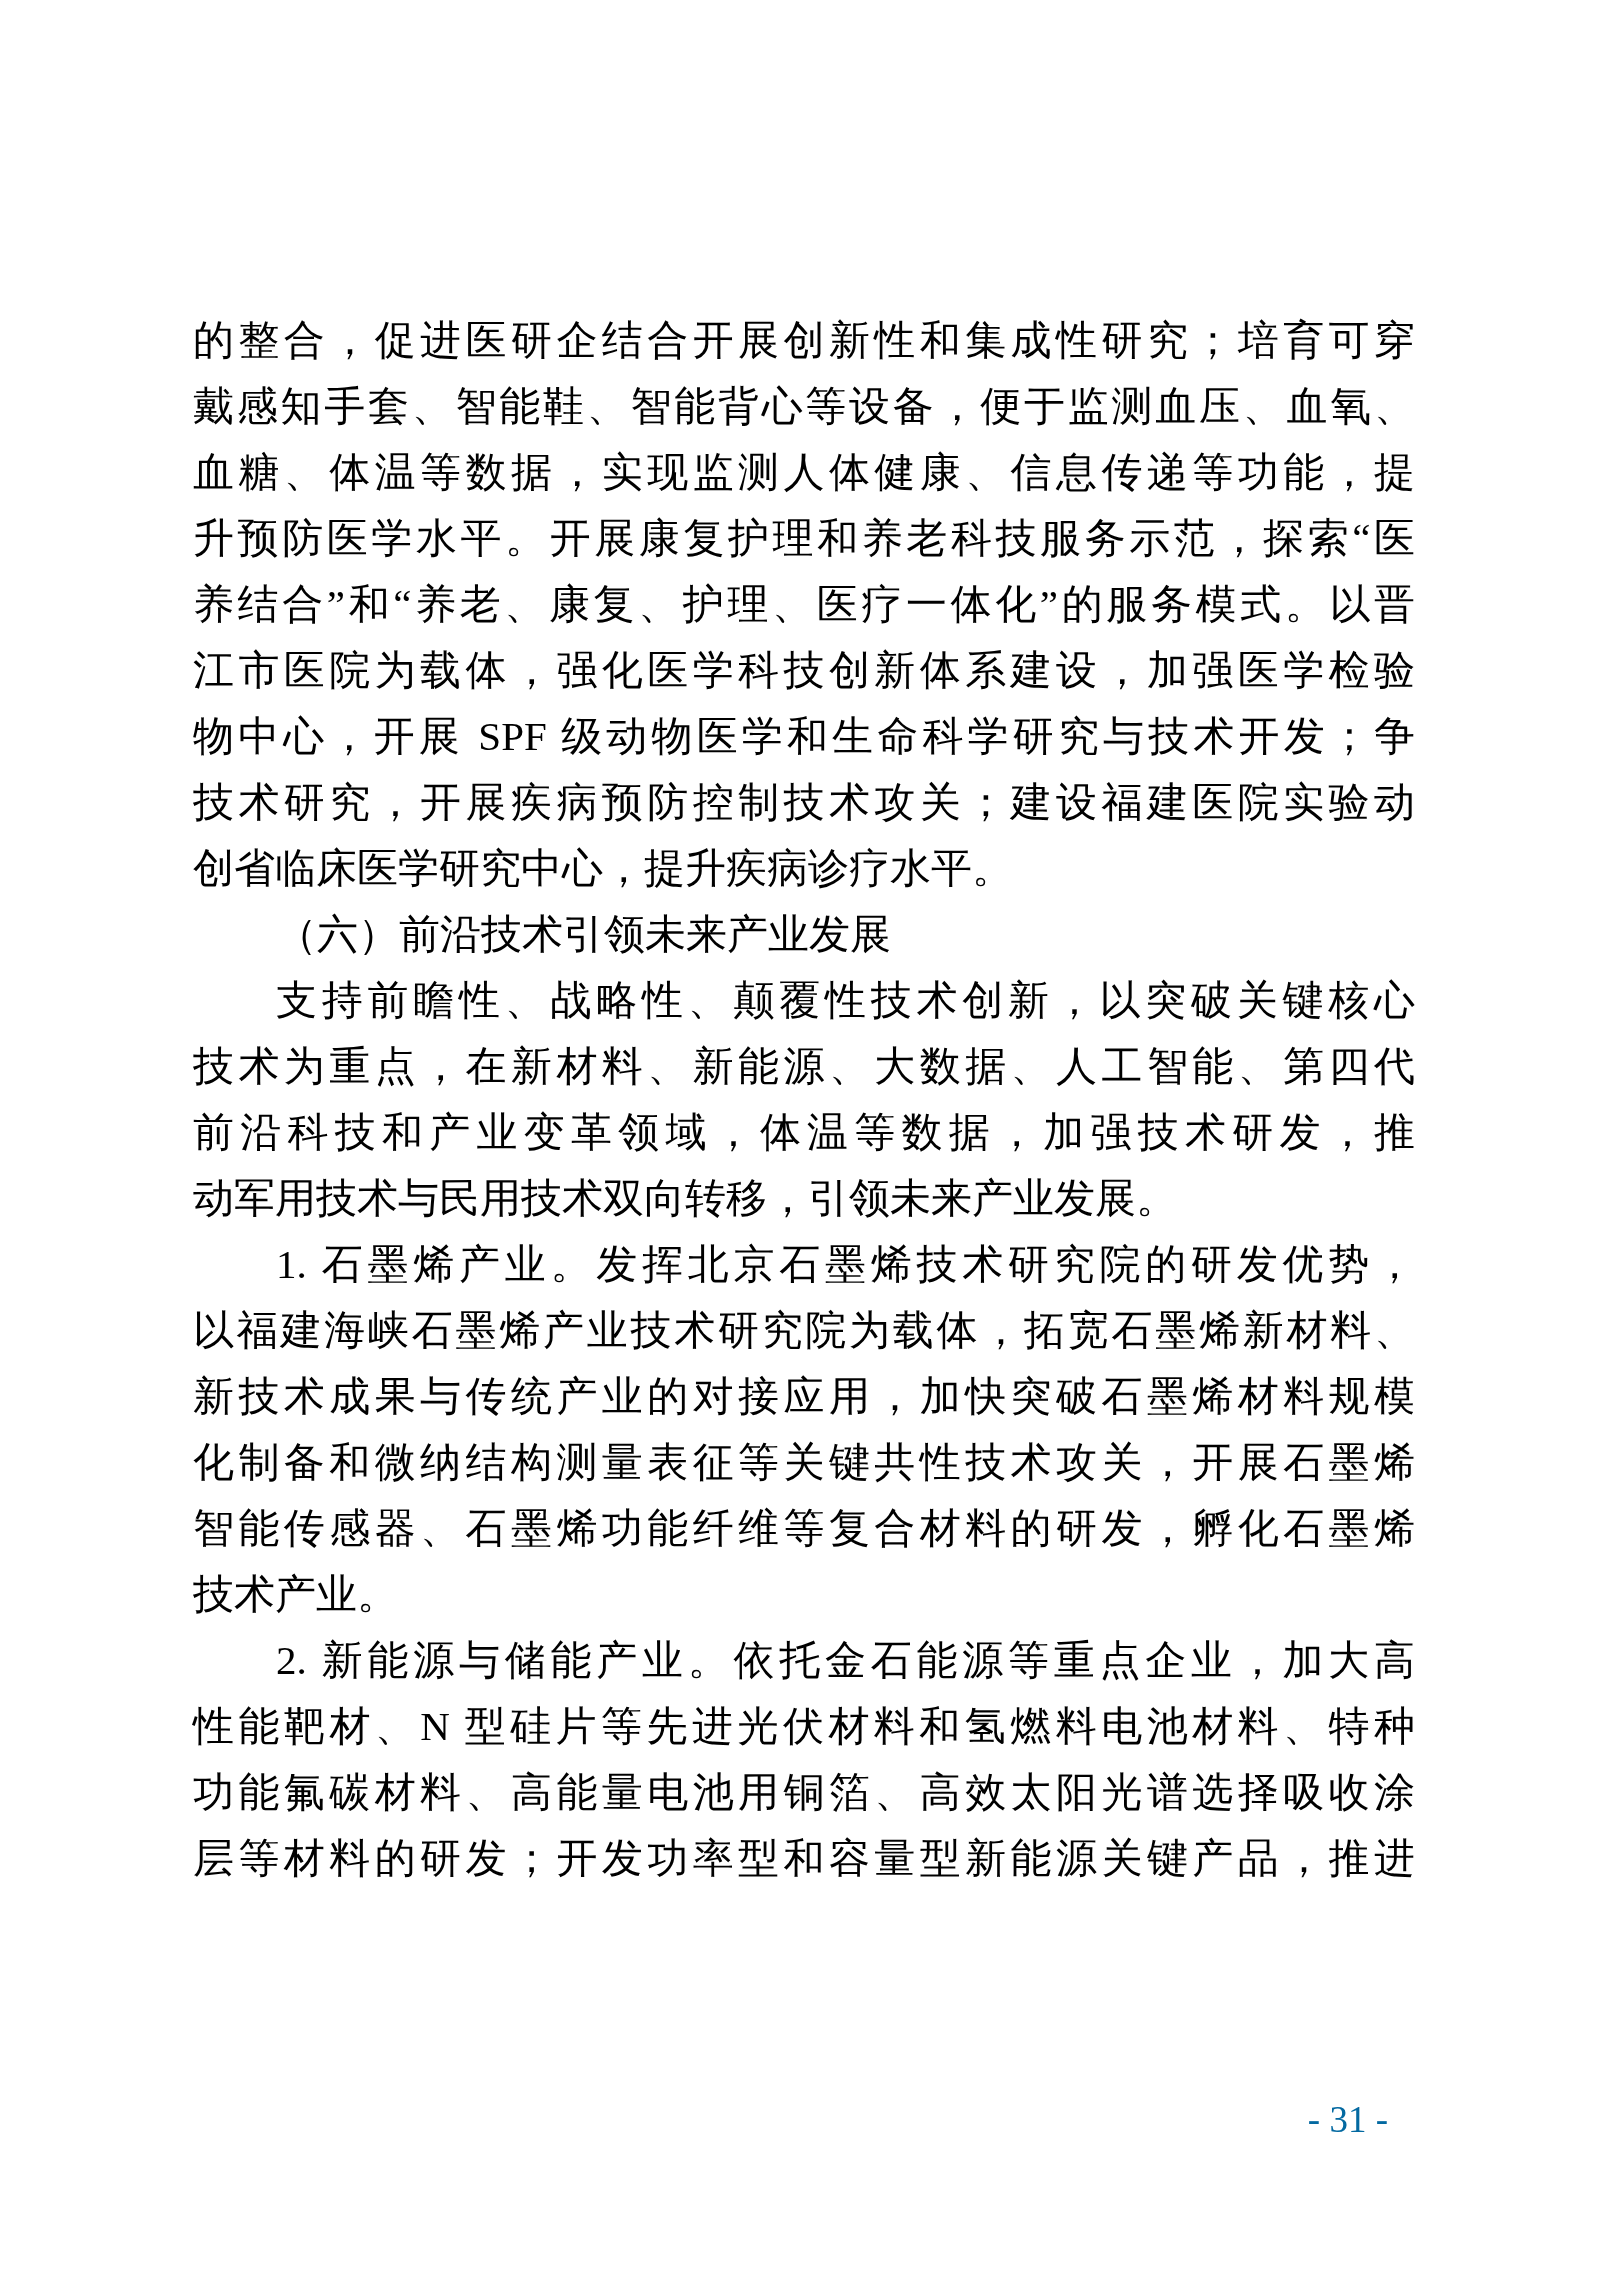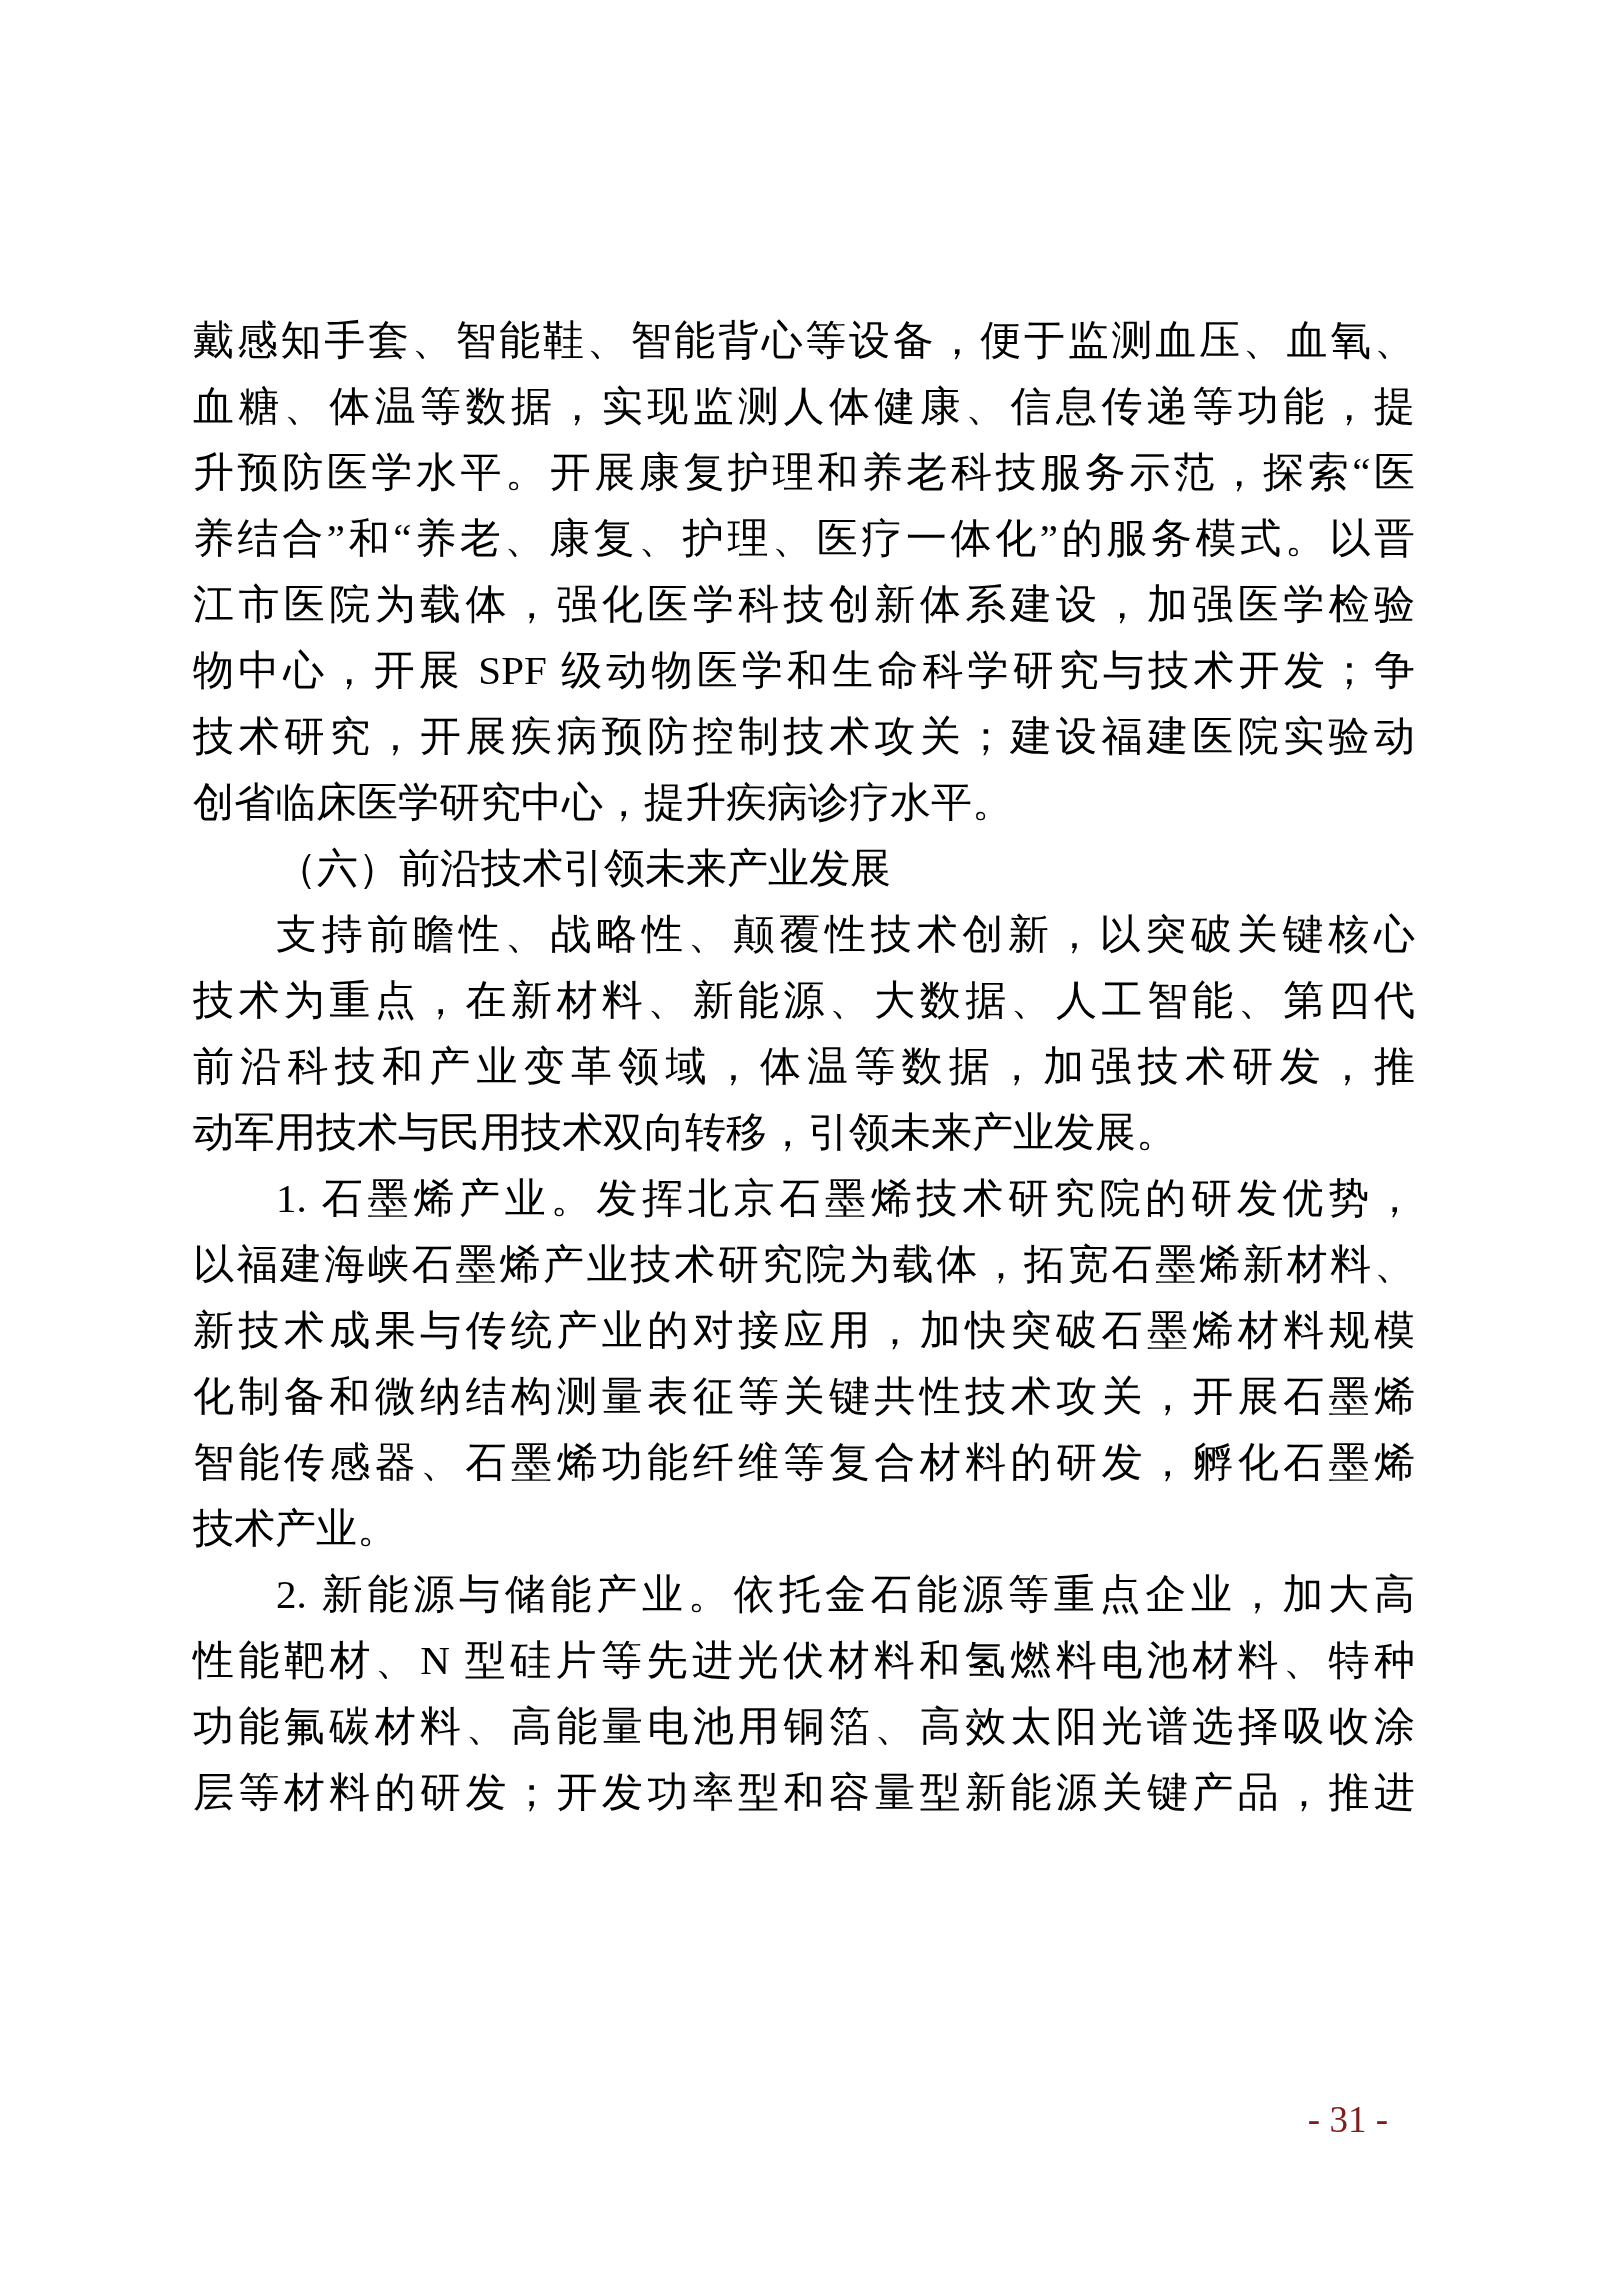--- a/index.html
+++ b/index.html
@@ -36,29 +36,30 @@
   }
   .line.indent {
     text-indent: 83px;
   }
   .page-number {
     position: absolute;
     top: 2100px;
     right: 233px;
     font-size: 37px;
     line-height: 39px;
-    color: #7f1d1d;
+    color: #0369a1;
     white-space: pre;
   }
 </style>
 </head>
 <body>
 
 <div class="page">
   <div class="text-block">
+    <div class="line">的整合，促进医研企结合开展创新性和集成性研究；培育可穿</div>
     <div class="line">戴感知手套、智能鞋、智能背心等设备，便于监测血压、血氧、</div>
     <div class="line">血糖、体温等数据，实现监测人体健康、信息传递等功能，提</div>
     <div class="line">升预防医学水平。开展康复护理和养老科技服务示范，探索“医</div>
     <div class="line">养结合”和“养老、康复、护理、医疗一体化”的服务模式。以晋</div>
     <div class="line">江市医院为载体，强化医学科技创新体系建设，加强医学检验</div>
     <div class="line">物中心，开展 SPF 级动物医学和生命科学研究与技术开发；争</div>
     <div class="line">技术研究，开展疾病预防控制技术攻关；建设福建医院实验动</div>
     <div class="line short">创省临床医学研究中心，提升疾病诊疗水平。</div>
     <div class="line short indent">（六）前沿技术引领未来产业发展</div>
     <div class="line indent">支持前瞻性、战略性、颠覆性技术创新，以突破关键核心</div>

